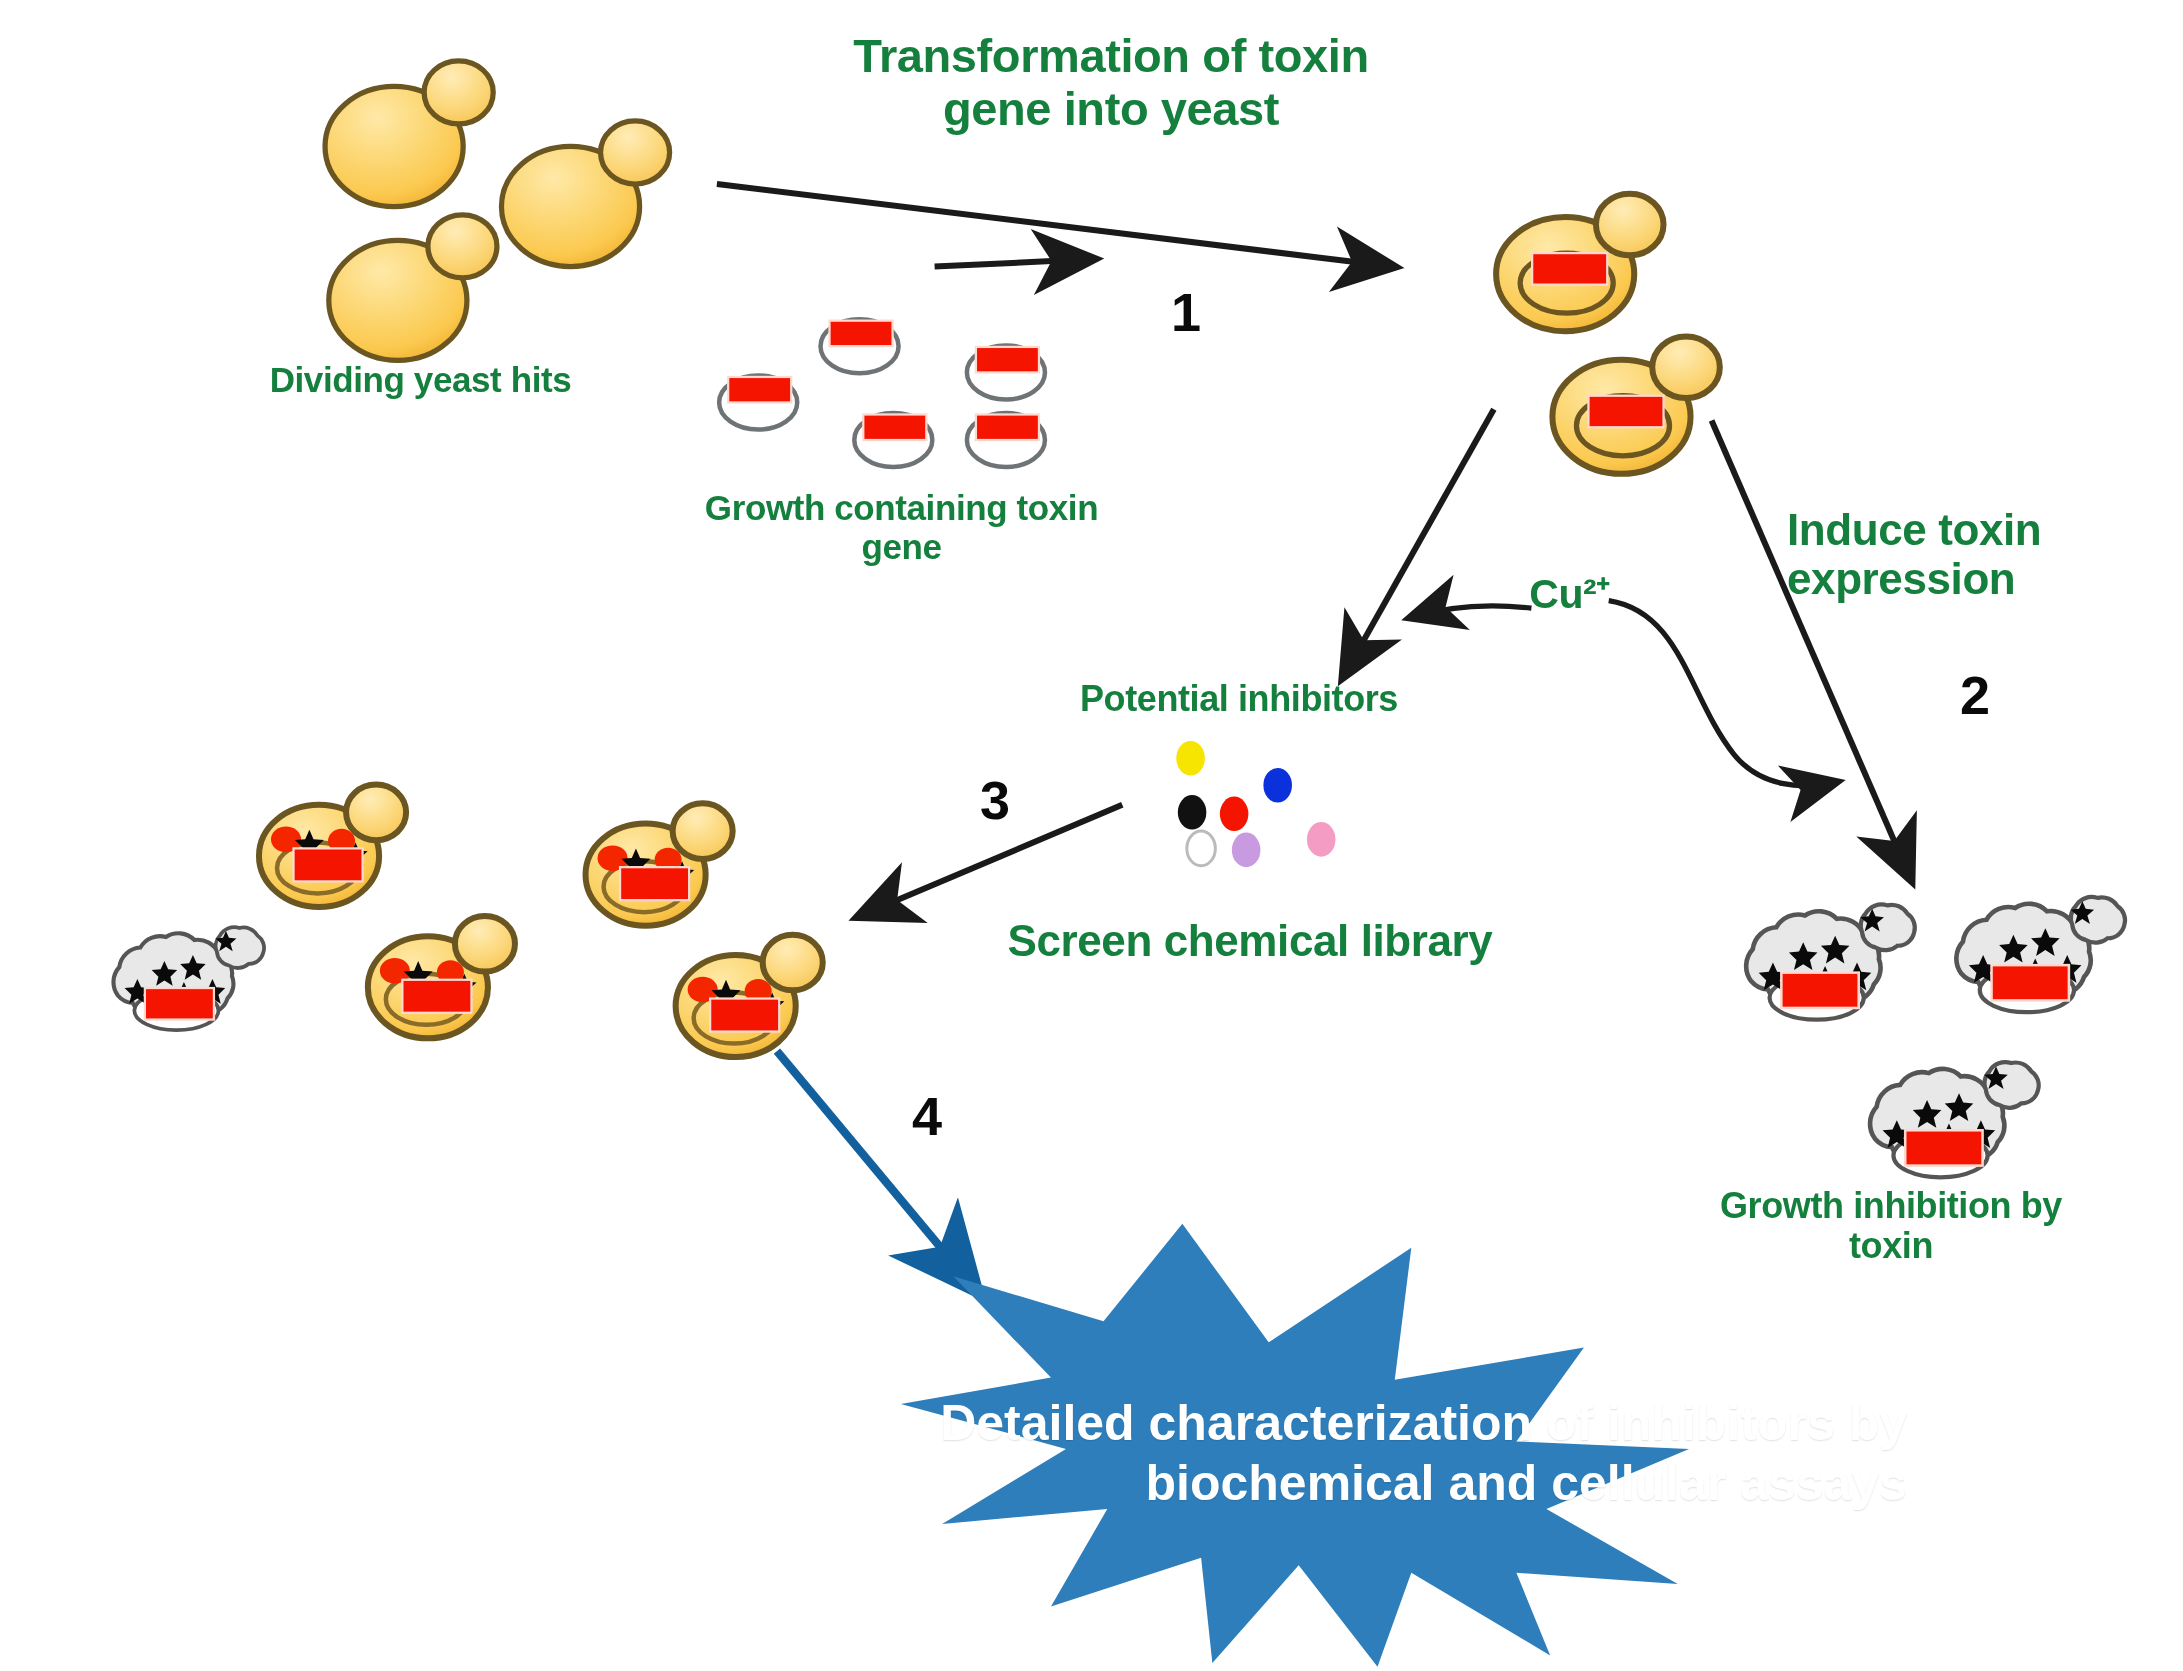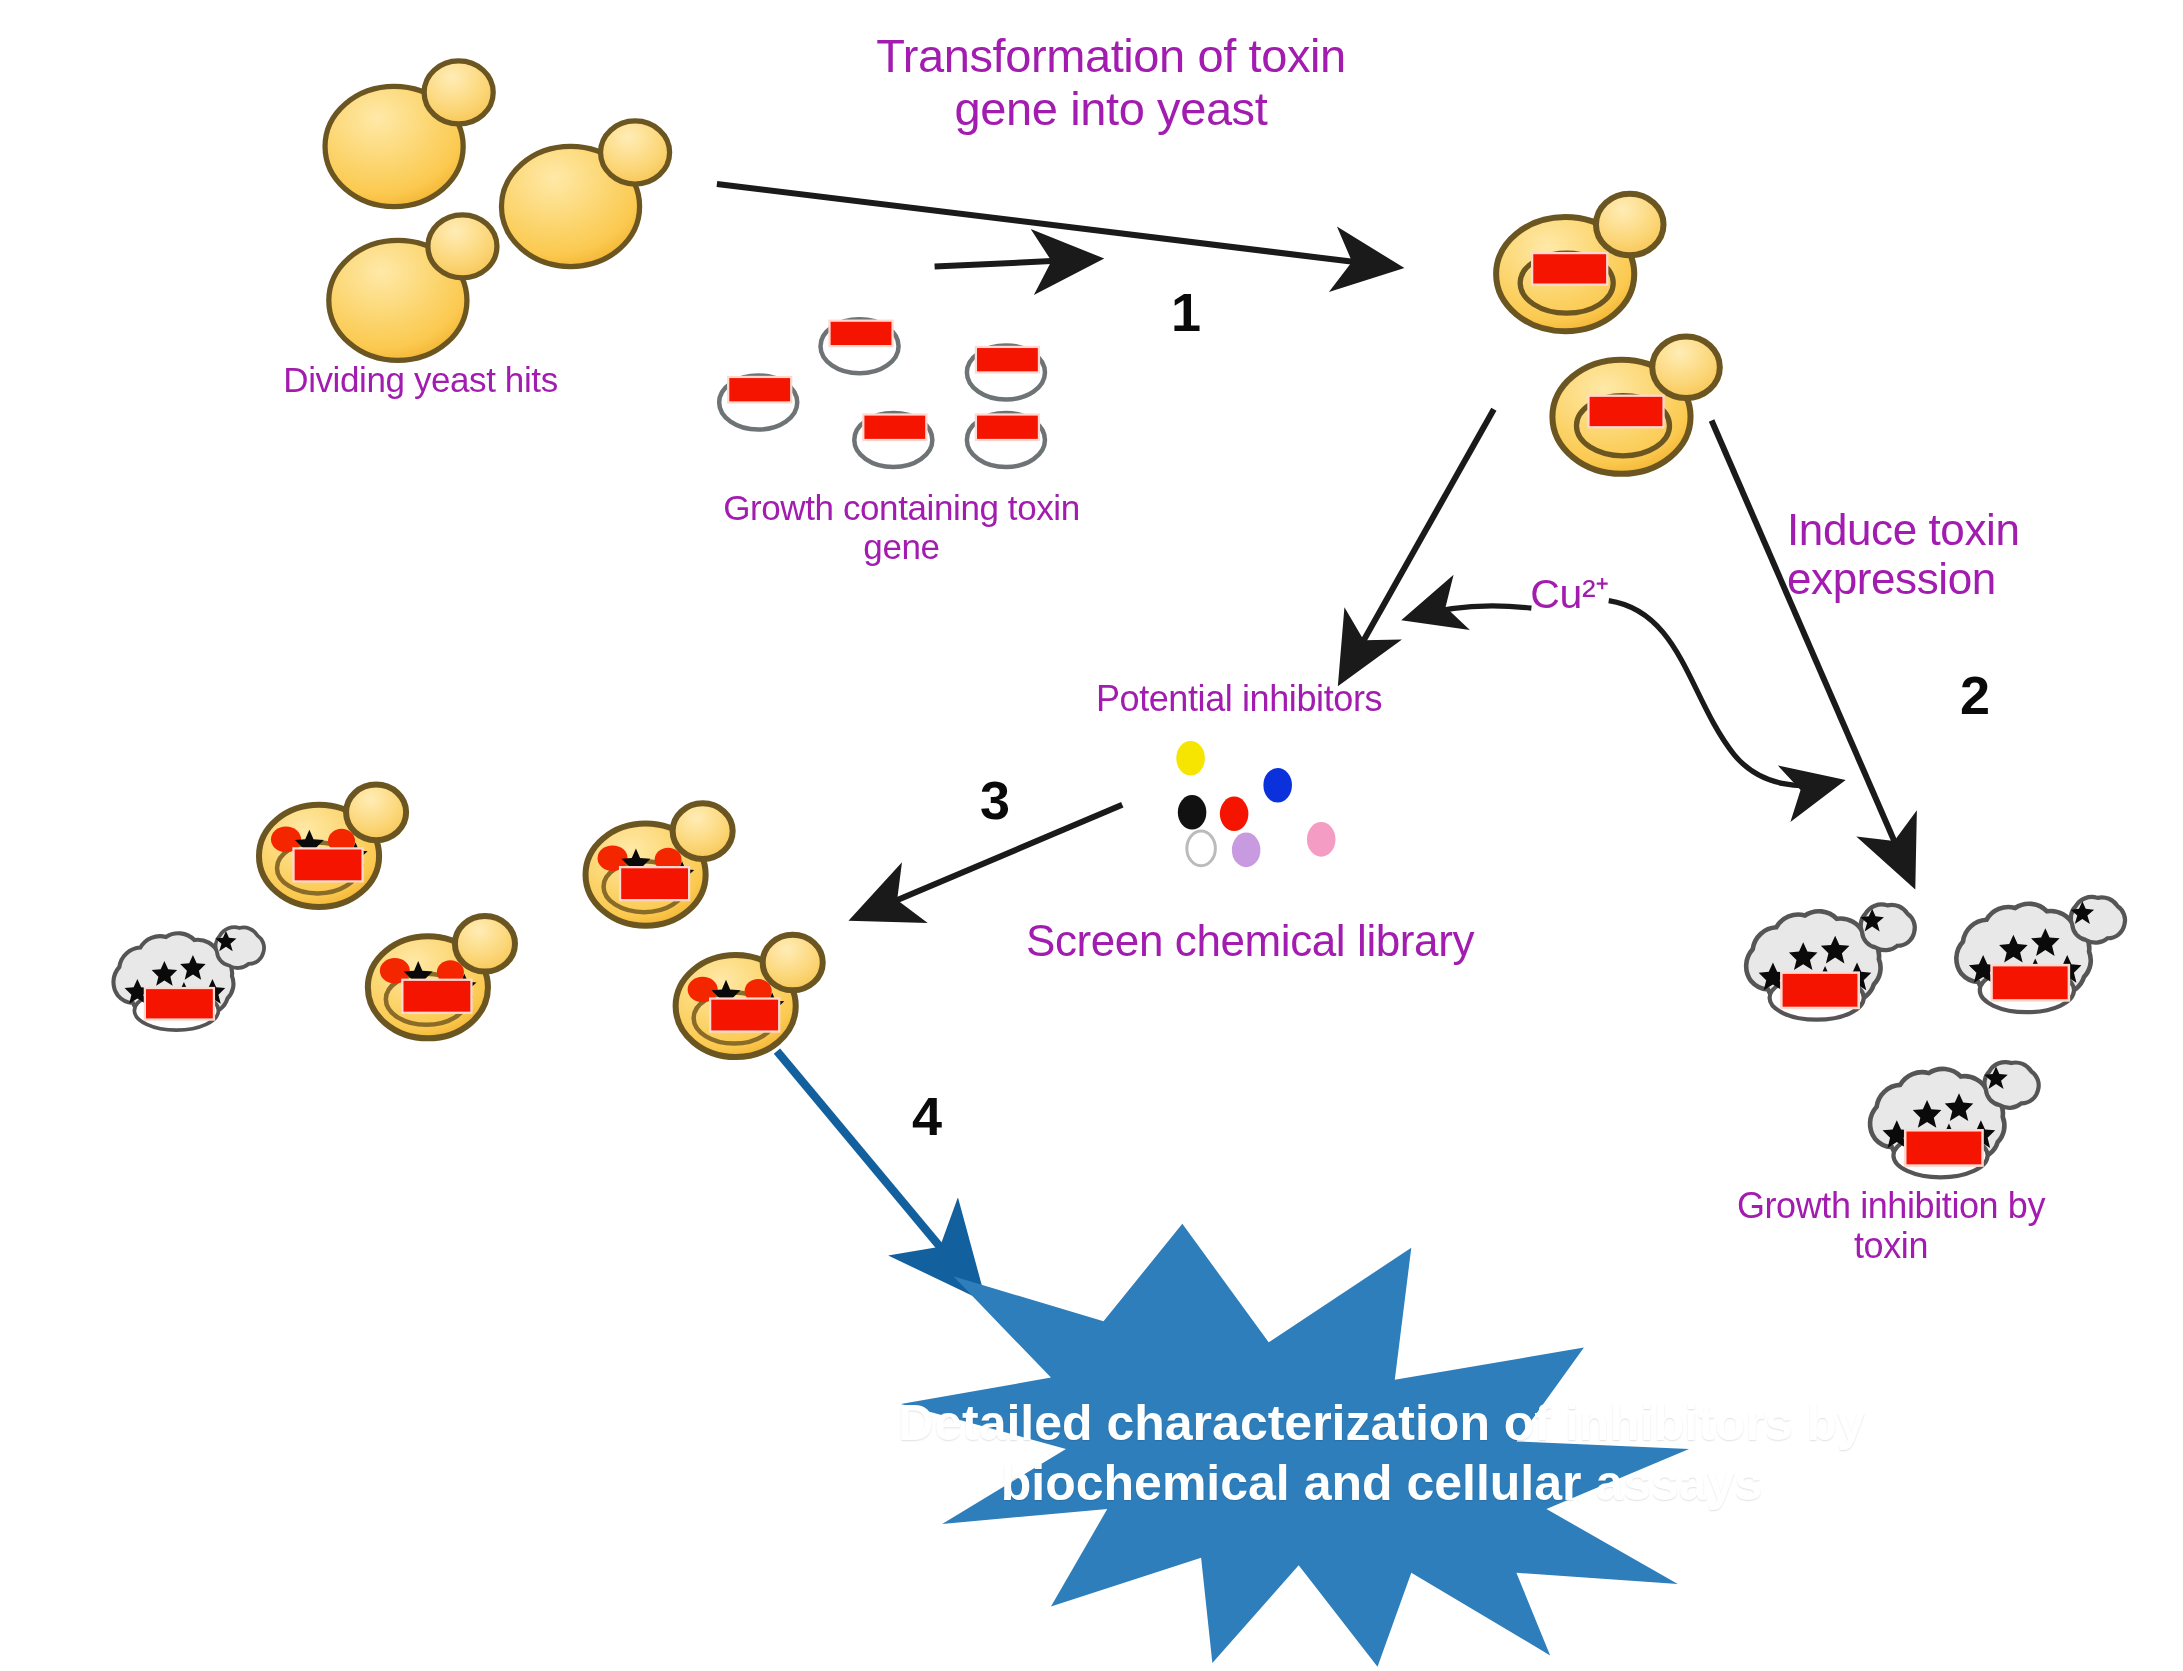--- a/index.html
+++ b/index.html
@@ -6,22 +6,22 @@
   html, body {
     width:2183px; height:1672px;
     background:#ffffff;
     font-family:"Liberation Sans", sans-serif;
     overflow:hidden;
   }
   #stage { position:relative; width:2183px; height:1672px; background:#fff; }
 
   .lbl {
     position:absolute;
-    font-weight:normal;
-    color:#a21caf;
+    font-weight:bold;
+    color:#15803d;
     line-height:1.12;
     text-align:center;
     white-space:pre-line;
     letter-spacing:-0.4px;
   }
   .step-num {
     position:absolute;
     font-weight:bold;
     color:#0a0a0a;
     font-size:54px;
@@ -236,17 +236,17 @@
   <div class="step-num" style="left:980px; top:773px;">3</div>
 
   <div class="lbl" style="left:957px; top:916px; width:586px; font-size:44px;">Screen chemical library</div>
 
 
   <div class="step-num" style="left:912px; top:1089px;">4</div>
 
   <div class="lbl" style="left:1666px; top:1186px; width:450px; font-size:36px;">Growth inhibition by
 toxin</div>
 
-  <div class="burst-text" style="left:856px; top:1393px; width:1051px; font-size:50px;">Detailed characterization of inhibitors by
+  <div class="burst-text" style="left:856px; top:1393px; width:1051px; font-size:50px;text-align:right;">Detailed characterization of inhibitors by
 biochemical and cellular assays</div>
 
 </div>
 
 
 </body></html>

